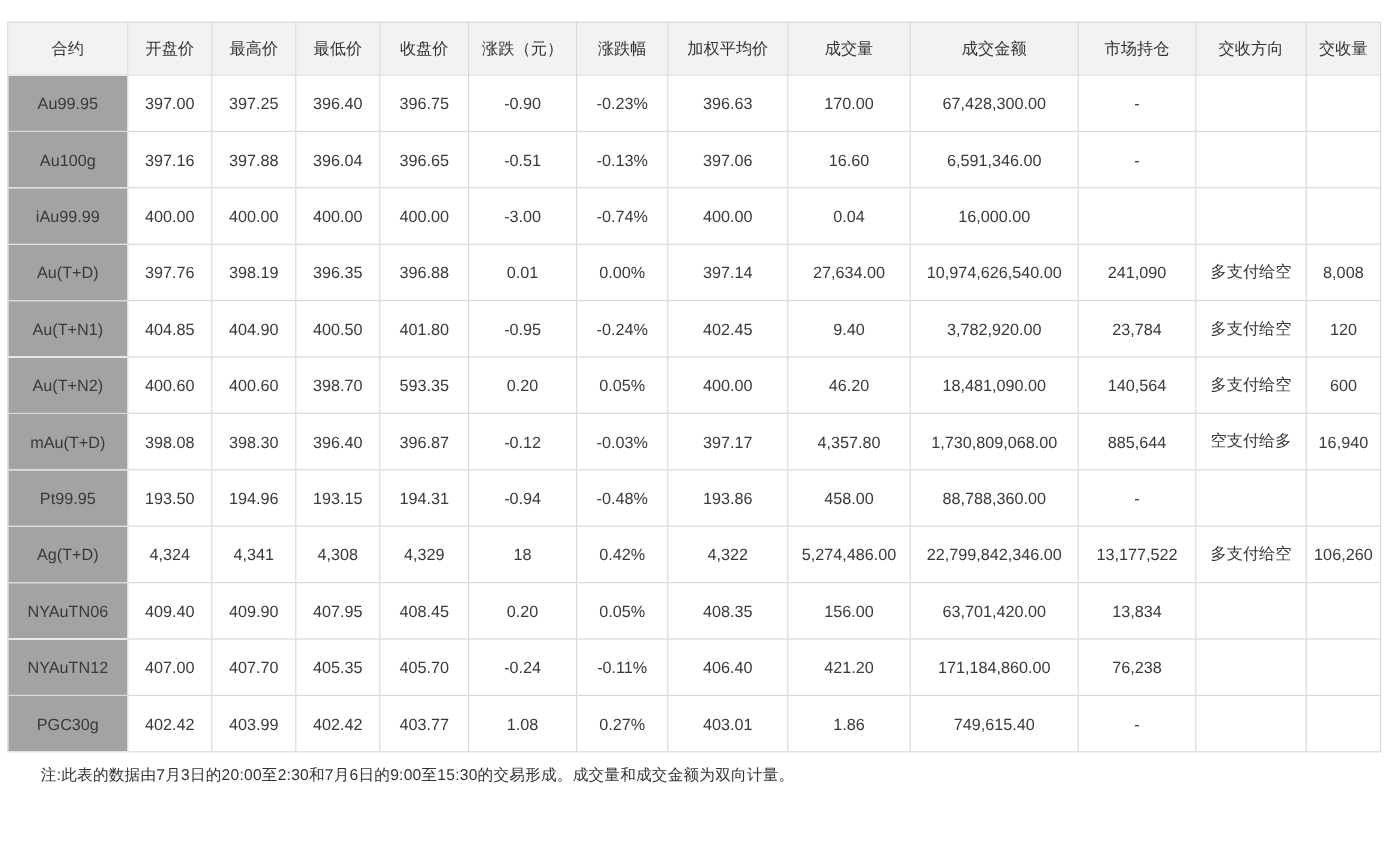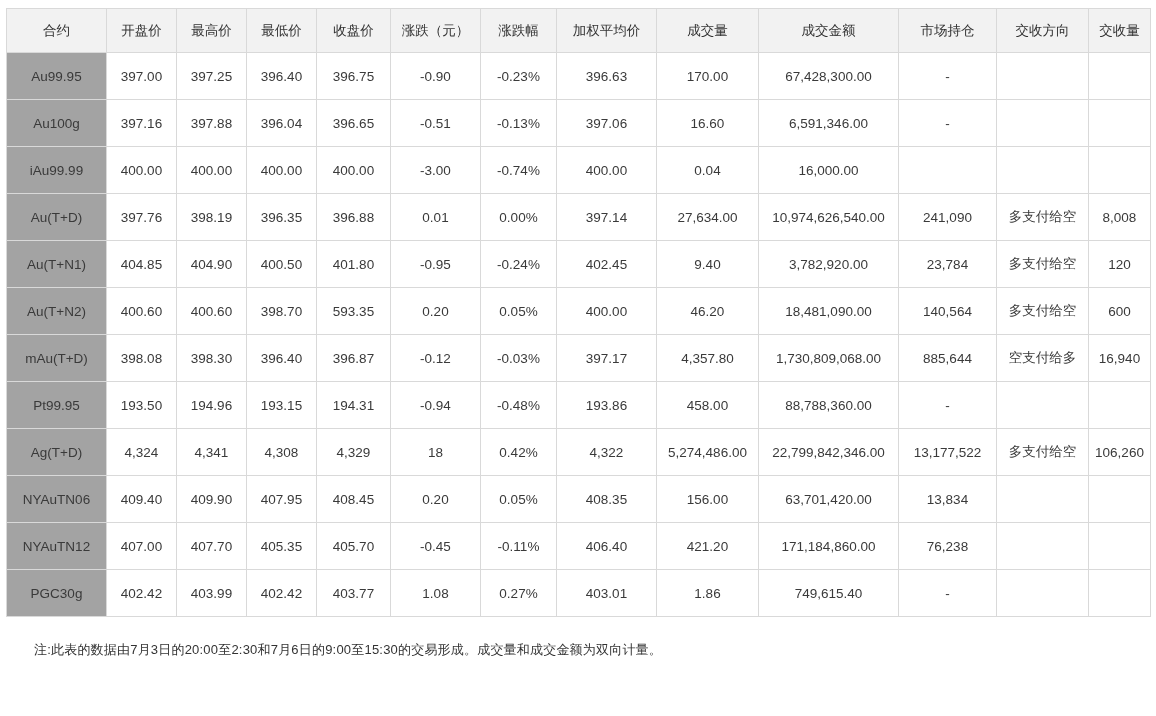--- a/index.html
+++ b/index.html
@@ -12,21 +12,21 @@
     height: 716px;
     font-family: "Liberation Sans", "DejaVu Sans", sans-serif;
     color: #333333;
     overflow: hidden;
   }
   .page {
     width: 1104px;
     height: 716px;
     position: relative;
     box-sizing: border-box;
-    padding: 8px 6px 0 6px;
+    padding: 18px 6px 0 6px;
   }
   table.market-table {
     border-collapse: collapse;
     table-layout: fixed;
     width: 1144px;
     margin: 0 auto;
   }
   table.market-table th,
   table.market-table td {
     border: 1px solid #d9d9d9;
@@ -58,21 +58,21 @@
   col.c5  { width: 90px; }
   col.c6  { width: 76px; }
   col.c7  { width: 100px; }
   col.c8  { width: 102px; }
   col.c9  { width: 140px; }
   col.c10 { width: 98px; }
   col.c11 { width: 92px; }
   col.c12 { width: 62px; }
 
   .note {
-    margin: 24px 0 0 28px;
+    margin: 10px 0 0 28px;
     font-size: 13px;
     color: #333333;
     letter-spacing: 0.2px;
   }
 </style>
 </head>
 <body>
 
 <div class="page">
   <table class="market-table">
@@ -258,21 +258,21 @@
         <td>13,834</td>
         <td></td>
         <td></td>
       </tr>
       <tr>
         <td class="contract-cell">NYAuTN12</td>
         <td>407.00</td>
         <td>407.70</td>
         <td>405.35</td>
         <td>405.70</td>
-        <td>-0.45</td>
+        <td>-0.24</td>
         <td>-0.11%</td>
         <td>406.40</td>
         <td>421.20</td>
         <td>171,184,860.00</td>
         <td>76,238</td>
         <td></td>
         <td></td>
       </tr>
       <tr>
         <td class="contract-cell">PGC30g</td>

